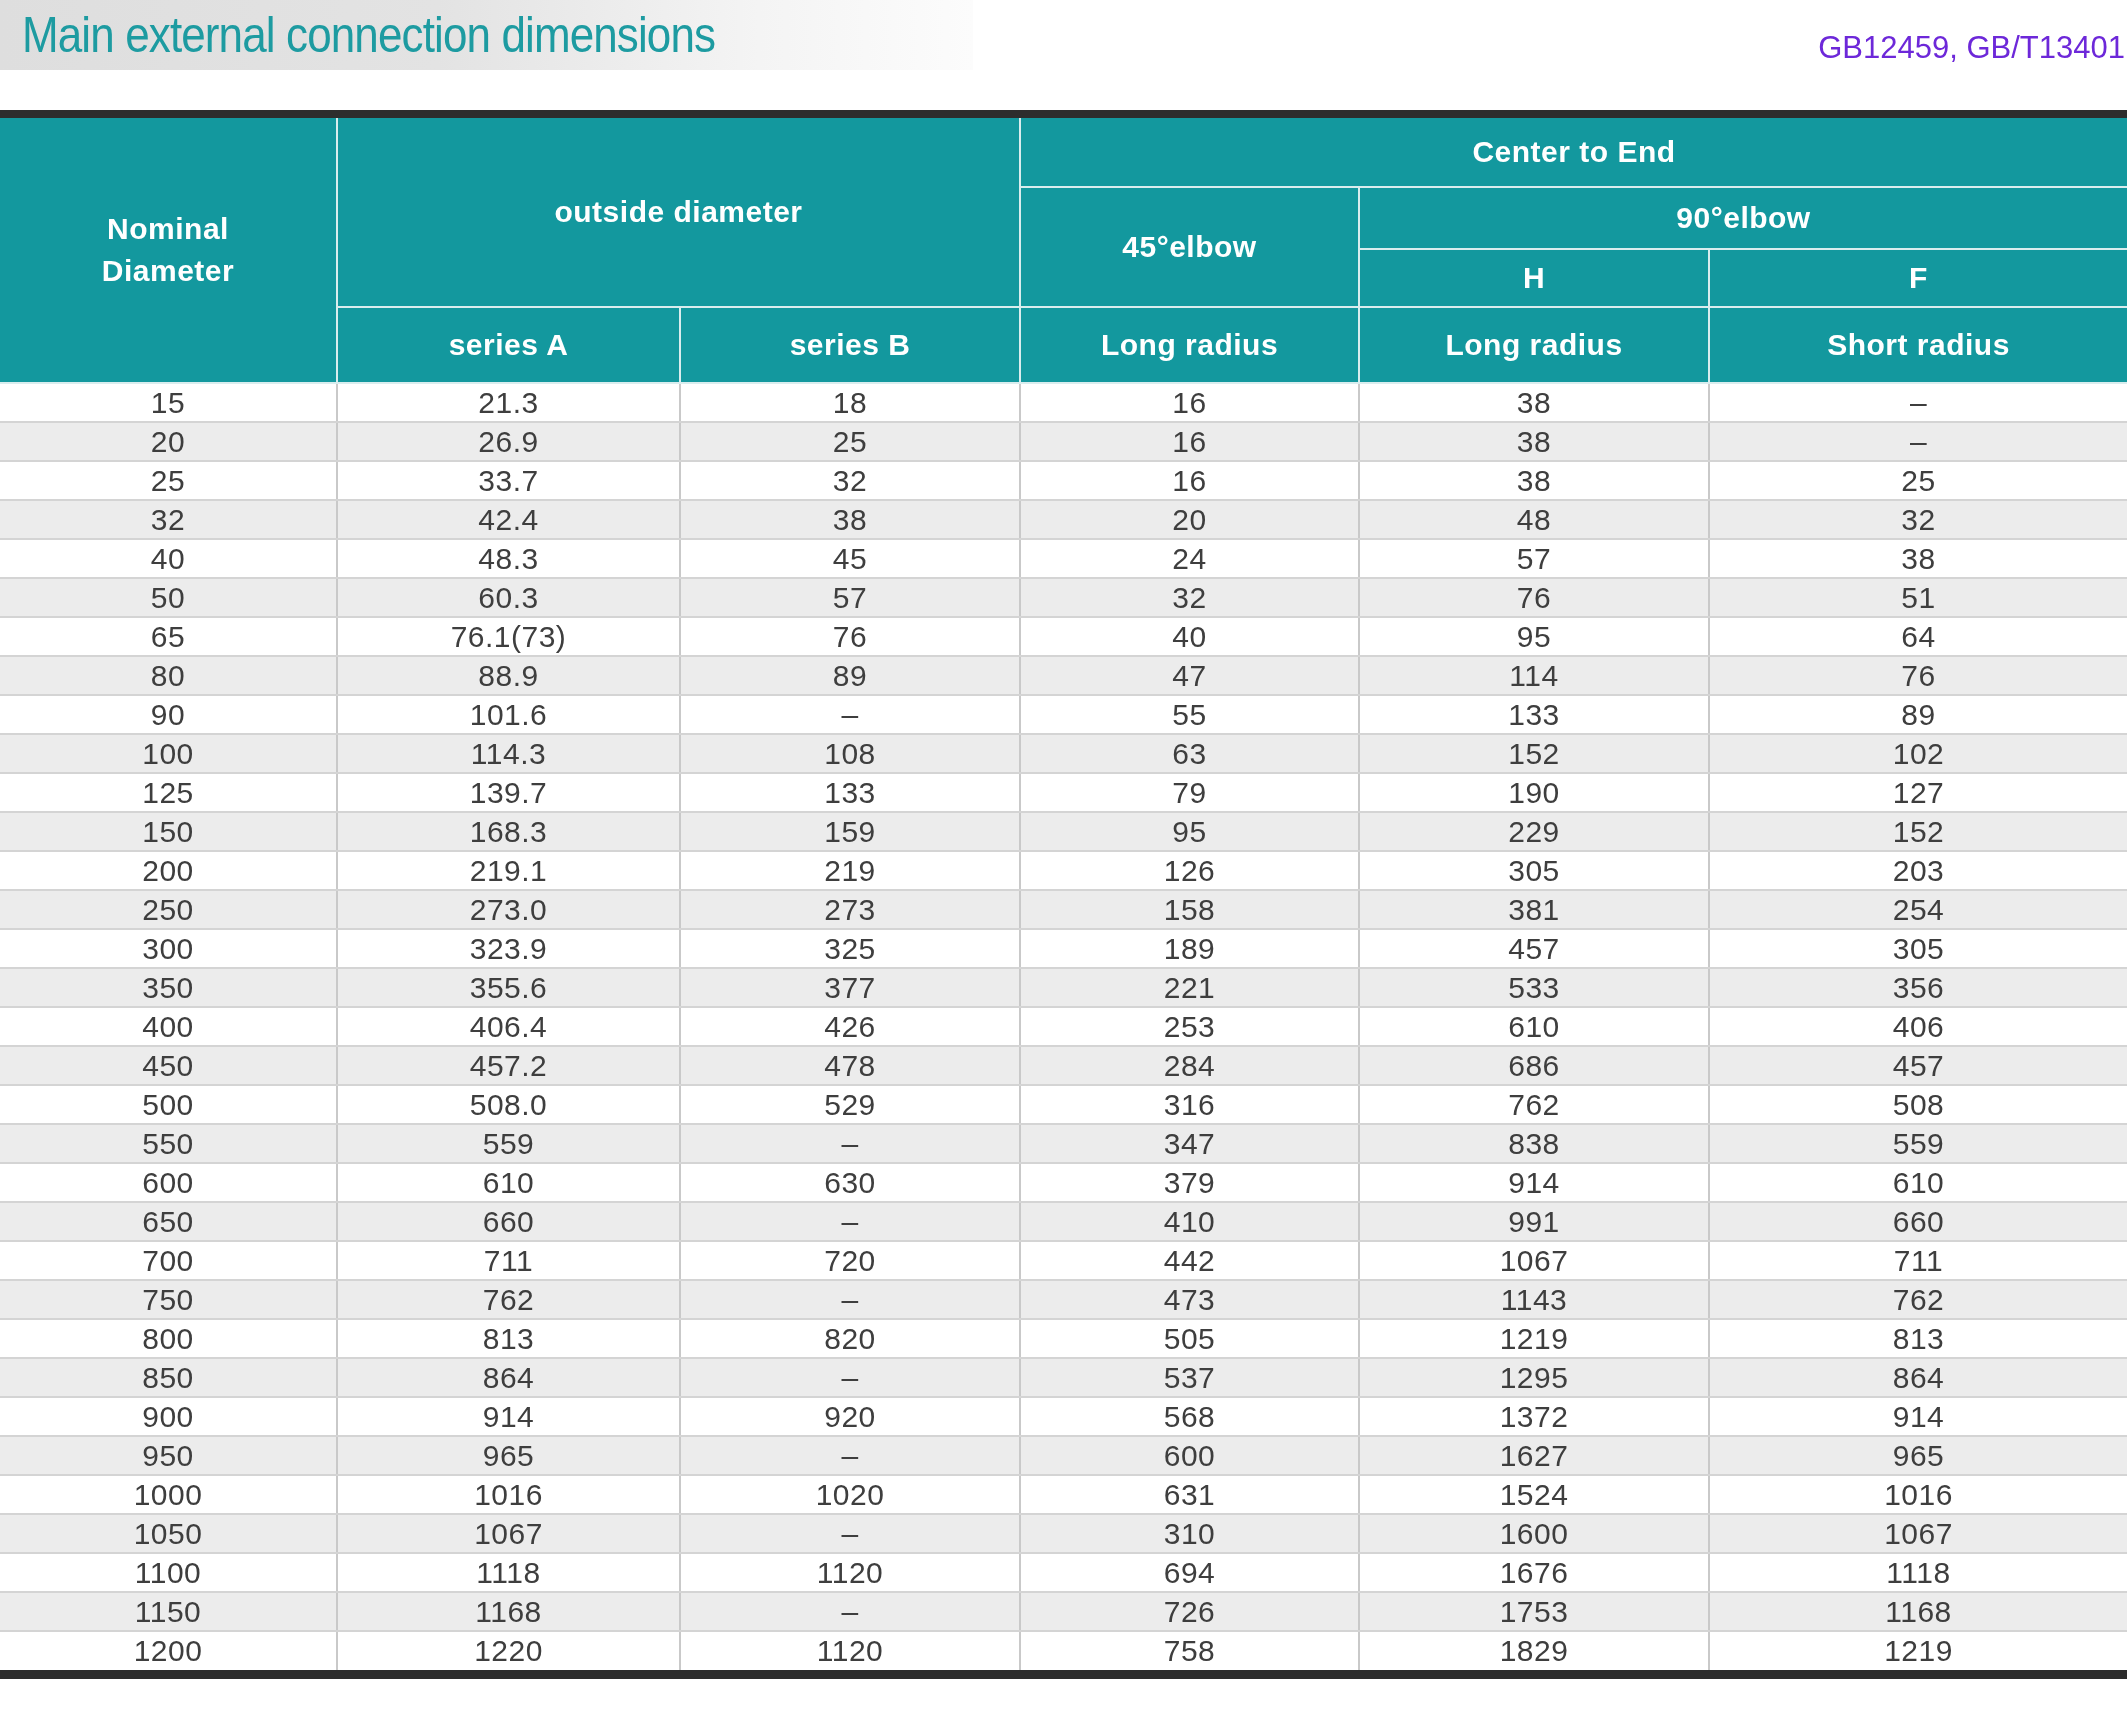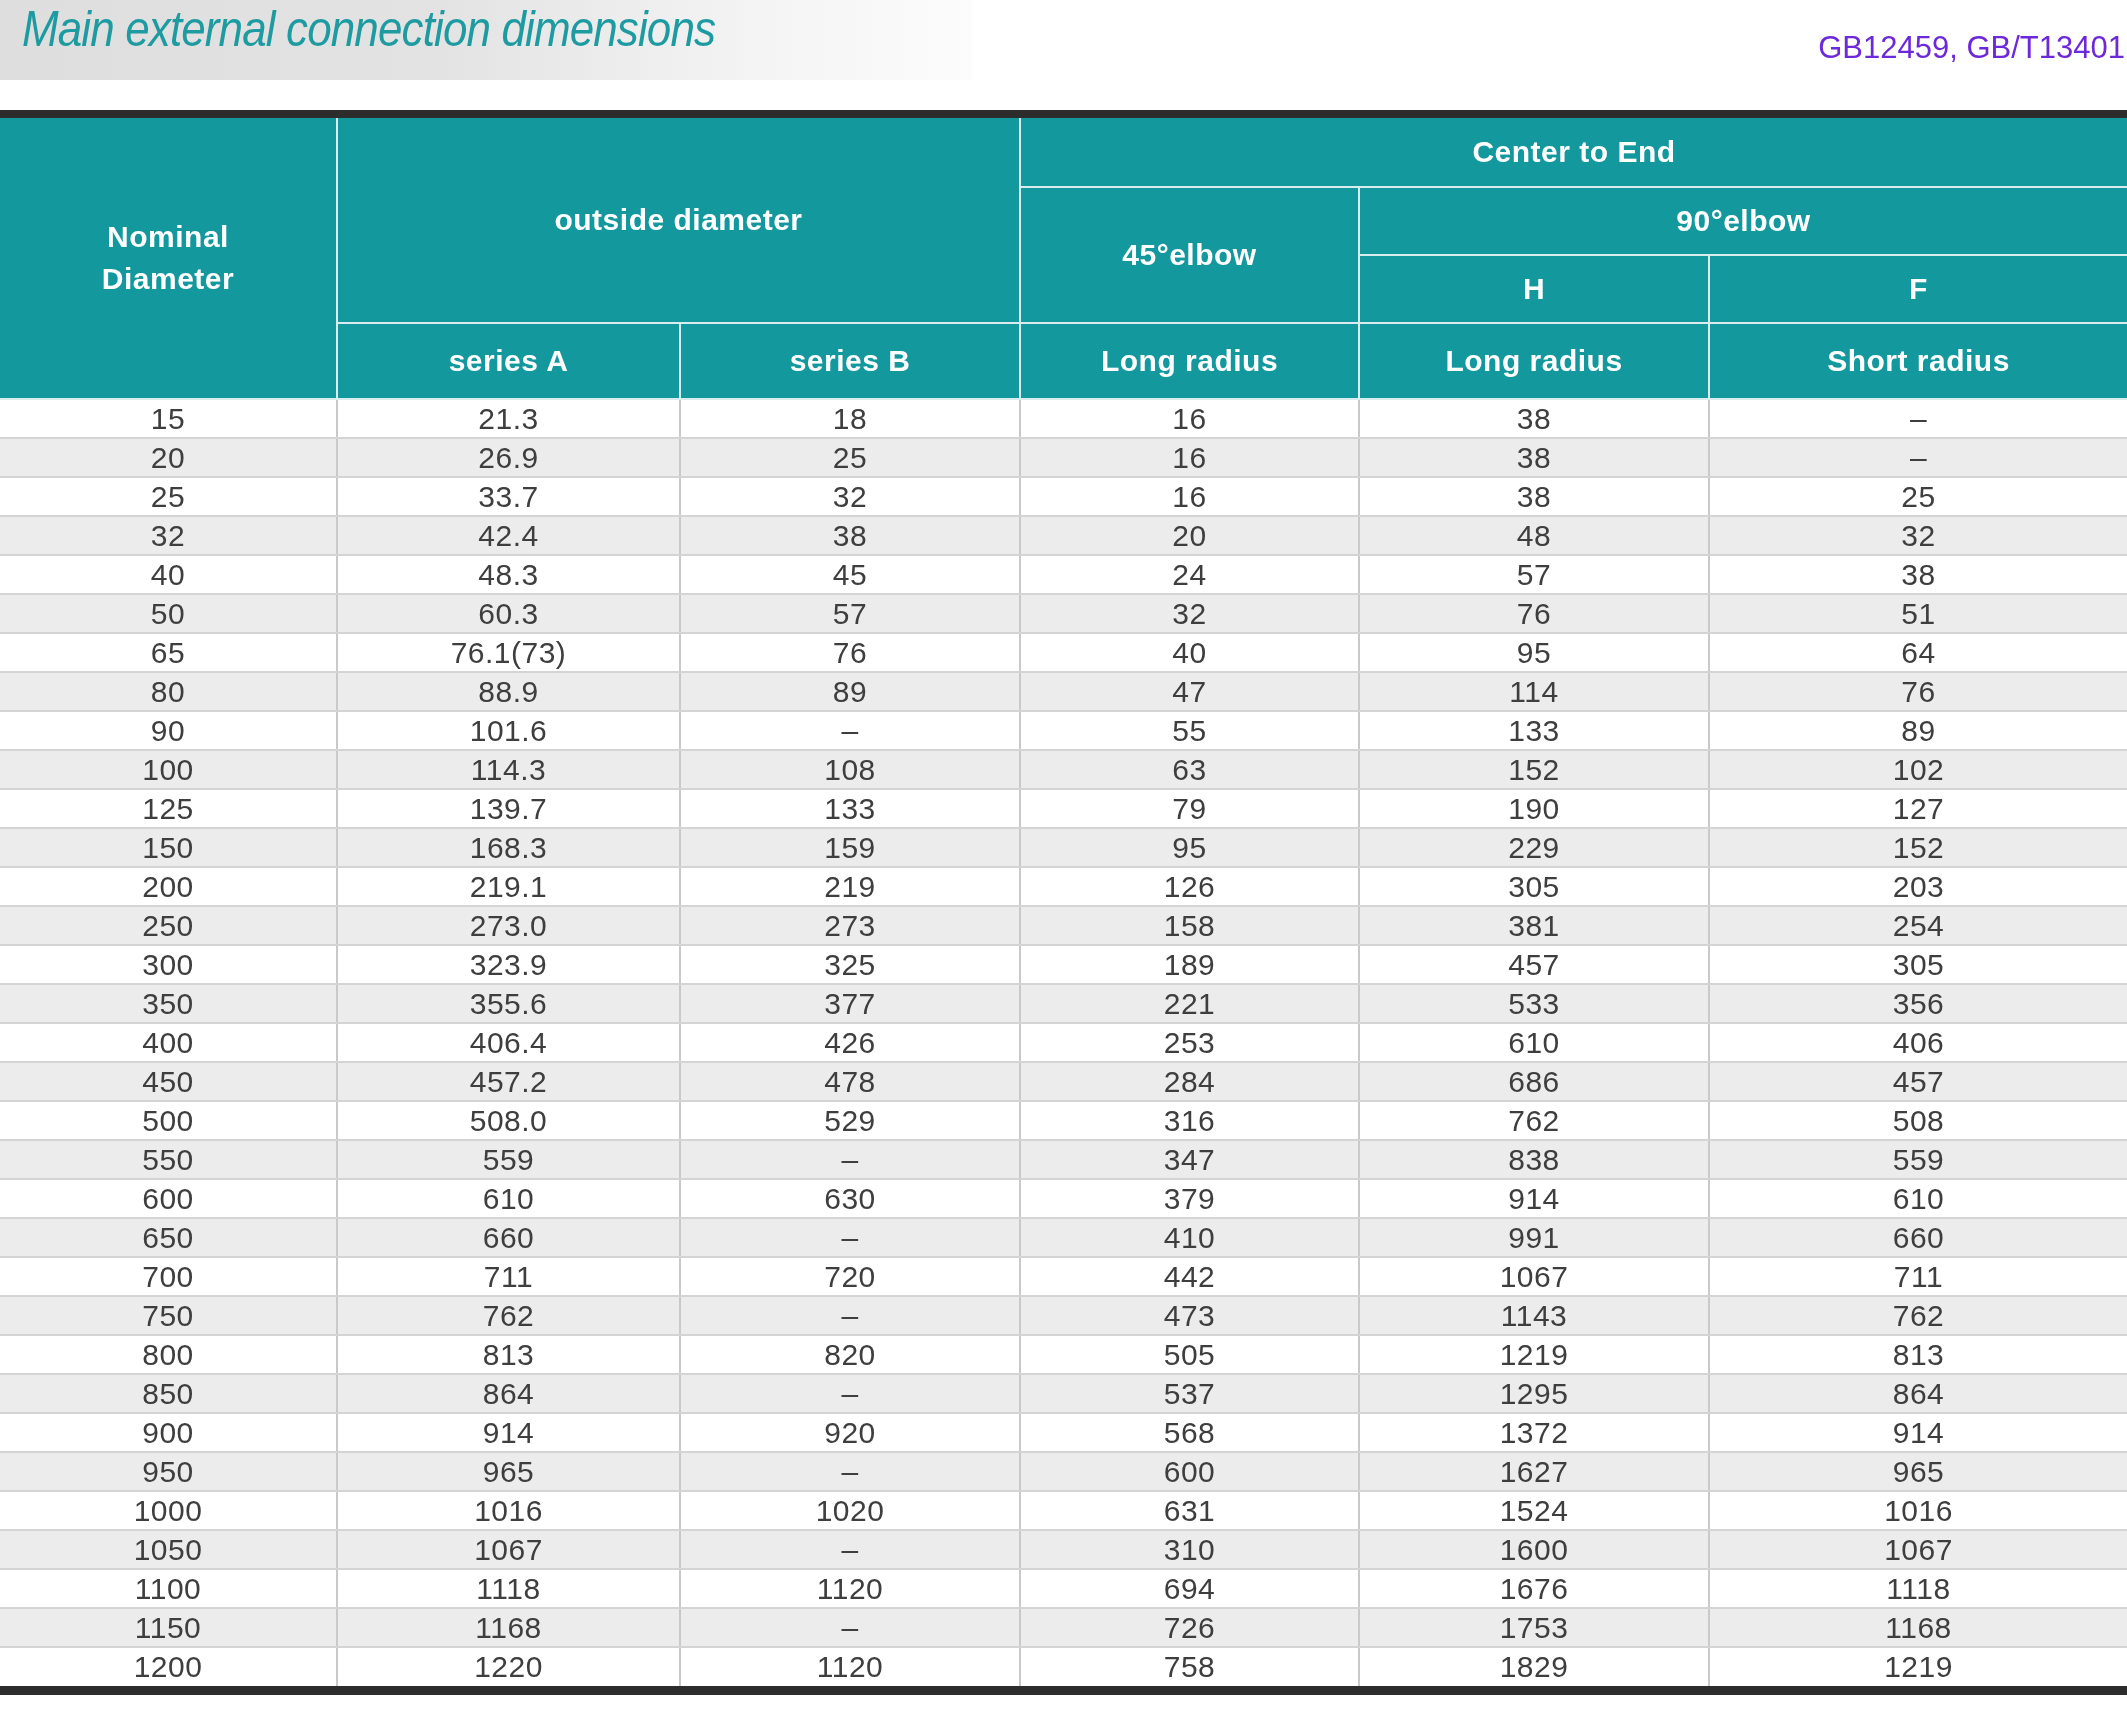--- a/index.html
+++ b/index.html
@@ -11,25 +11,24 @@
     overflow: hidden;
     font-family: "Liberation Sans", sans-serif;
     position: relative;
   }
   .page { position: absolute; inset: 0; }
 
   
   .title-bar {
     position: absolute;
     left: 0; top: 0;
-    width: 973px; height: 80px;
+    width: 973px; height: 70px;
     background: linear-gradient(90deg, #dedede 0%, #e3e3e3 45%, #f4f4f4 78%, #fcfcfc 100%);
     display: flex;
-    align-items: flex-start;
-    font-style: italic;
+    align-items: center;
   }
   .page-title {
     margin: 0 0 0 22px;
     font-size: 50px;
     font-weight: 400;
     color: #1d9ba1;
     white-space: nowrap;
     letter-spacing: -1px;
     transform: scaleX(0.88);
     transform-origin: 0 50%;
@@ -65,21 +64,21 @@
   col.c6 { width: 418px; }
 
   thead th {
     background: #13989e;
     color: #ffffff;
     font-size: 30px;
     font-weight: 600;
     text-align: center;
     vertical-align: middle;
     border: 2px solid #d9edee;
-    padding: 16px;
+    padding: 0;
     letter-spacing: 0.5px;
   }
   tr.hr1 { height: 69px; }
   tr.hr2 { height: 62px; }
   tr.hr3 { height: 58px; }
   tr.hr4 { height: 76px; }
   th.prewrap { white-space: pre-line; line-height: 1.4; }
 
   tbody td {
     font-size: 30px;

